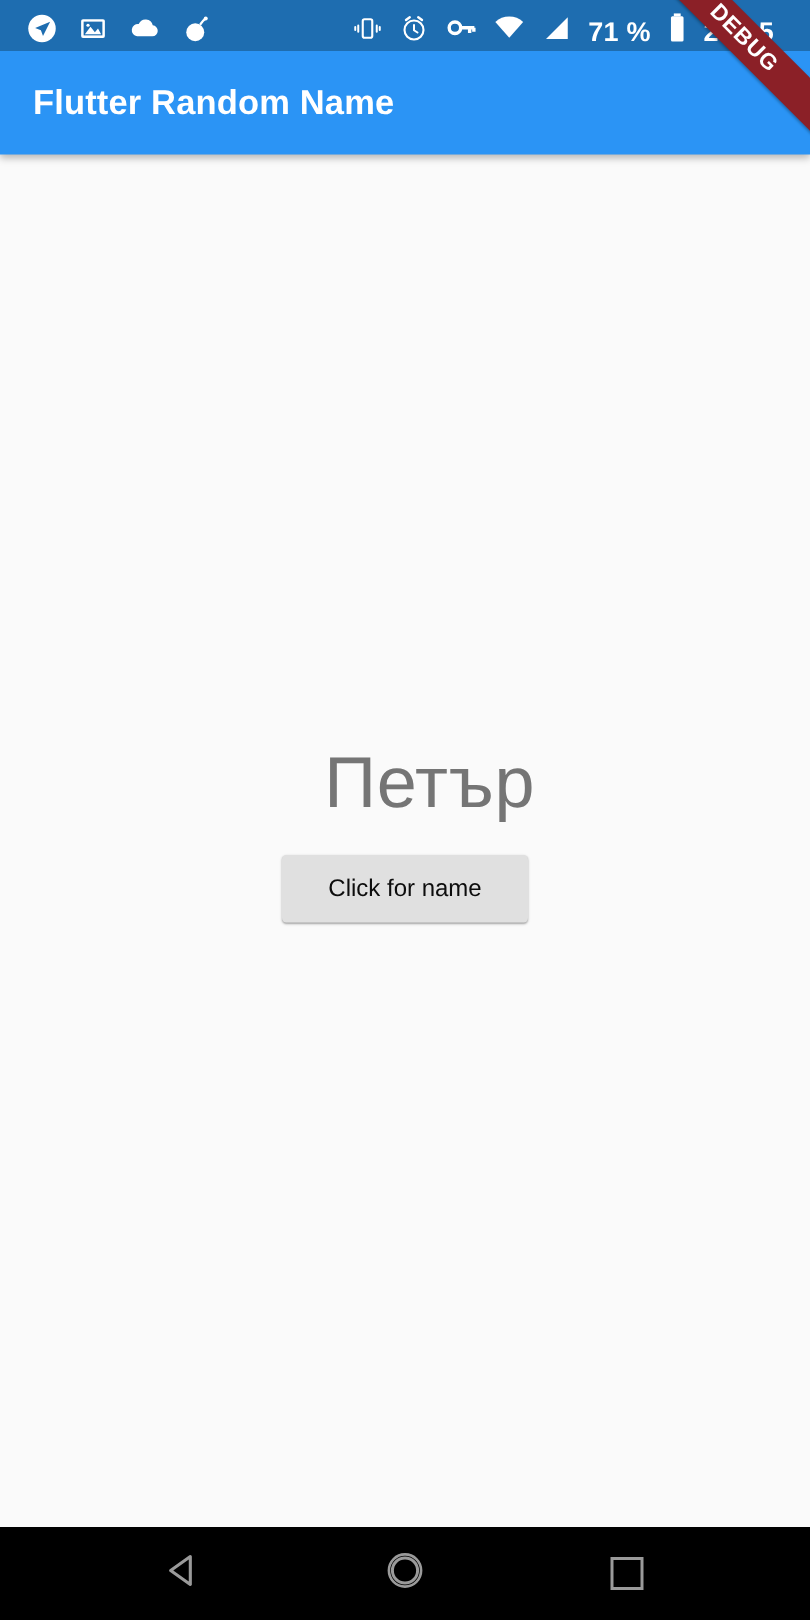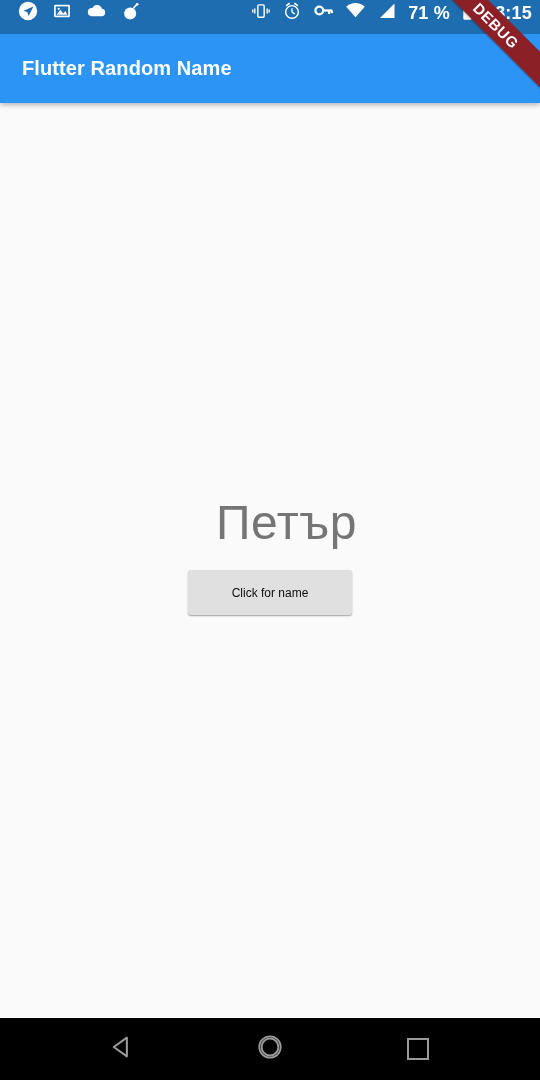--- a/index.html
+++ b/index.html
@@ -14,22 +14,22 @@
     width:540px; height:1080px;
     background:#FAFAFA;
     overflow:hidden;
   }
 
   
   #status-bar {
     position:absolute; top:0; left:0;
     width:540px; height:34px;
     background:#1E6DB0;
-    display:flex; align-items:flex-start;
-    padding:0 8px 0 18px;
+    display:flex; align-items:flex-end;
+    padding:0 24px 0 18px;
     z-index:5;
   }
   #status-left { display:flex; align-items:center; gap:14px; }
   #status-right { margin-left:auto; display:flex; align-items:center; gap:11px; }
   .sbicon { display:block; }
   .sbtext {
     color:#FFFFFF; font-size:18px; font-weight:bold;
     letter-spacing:0.2px; line-height:1; white-space:nowrap;
   }
 
@@ -37,21 +37,21 @@
   #app-bar {
     position:absolute; top:34px; left:0;
     width:540px; height:69px;
     background:#2B94F5;
     display:flex; align-items:center;
     padding-left:22px;
     box-shadow:0 2px 5px rgba(0,0,0,0.28);
     z-index:4;
   }
   #app-bar-title {
-    color:#FFFFFF; font-size:20px; font-weight:bold;
+    color:#FFFFFF; font-size:23px; font-weight:bold;
     letter-spacing:0.1px;
   }
 
   
   #debug-banner {
     position:absolute; z-index:9;
     top:13px; right:-46px;
     width:180px; height:25px;
     background:#8B2027;
     transform:rotate(45deg);
@@ -79,21 +79,21 @@
     line-height:1.05;
     letter-spacing:0.5px;
     margin-top:-8px;
     margin-left:33px;
   }
   #name-button {
     margin-top:22px;
     min-width:164px; height:45px;
     background:#E0E0E0;
     border:none; border-radius:3px;
-    color:#0D0D0D; font-size:12px; font-weight:normal;
+    color:#0D0D0D; font-size:16px; font-weight:normal;
     font-family:"Liberation Sans", sans-serif;
     padding:4px 22px;
     box-shadow:0 1px 2px rgba(0,0,0,0.22), 0 1px 1px rgba(0,0,0,0.16);
     cursor:pointer;
   }
 
   
   #nav-bar {
     position:absolute; left:0; bottom:0;
     width:540px; height:62px;

